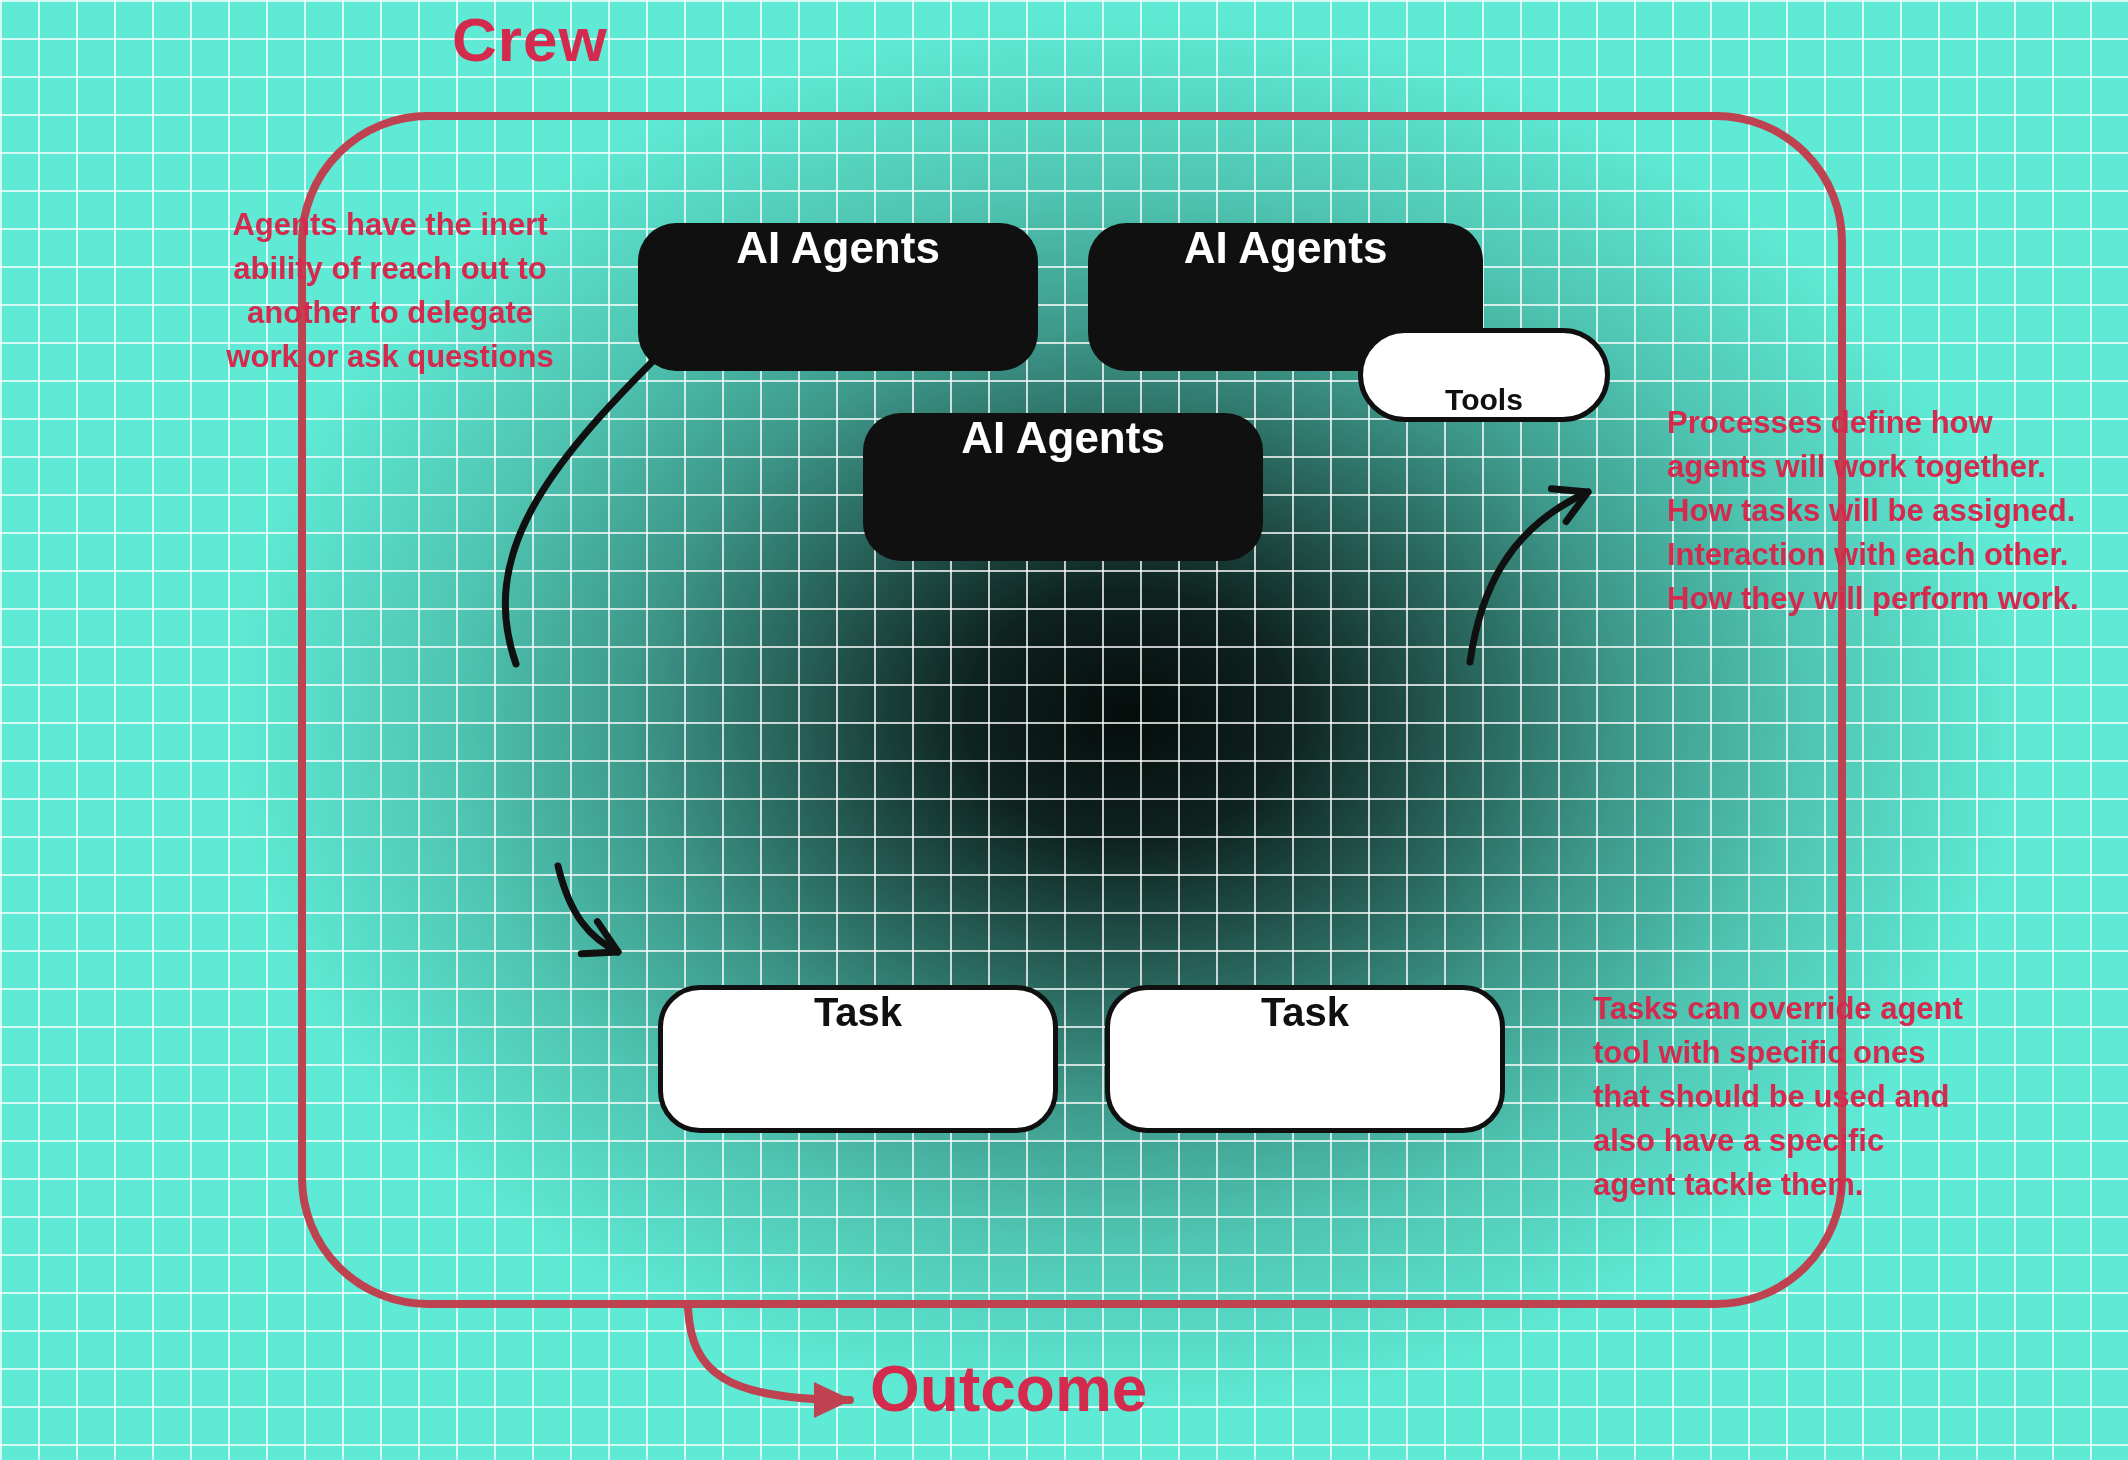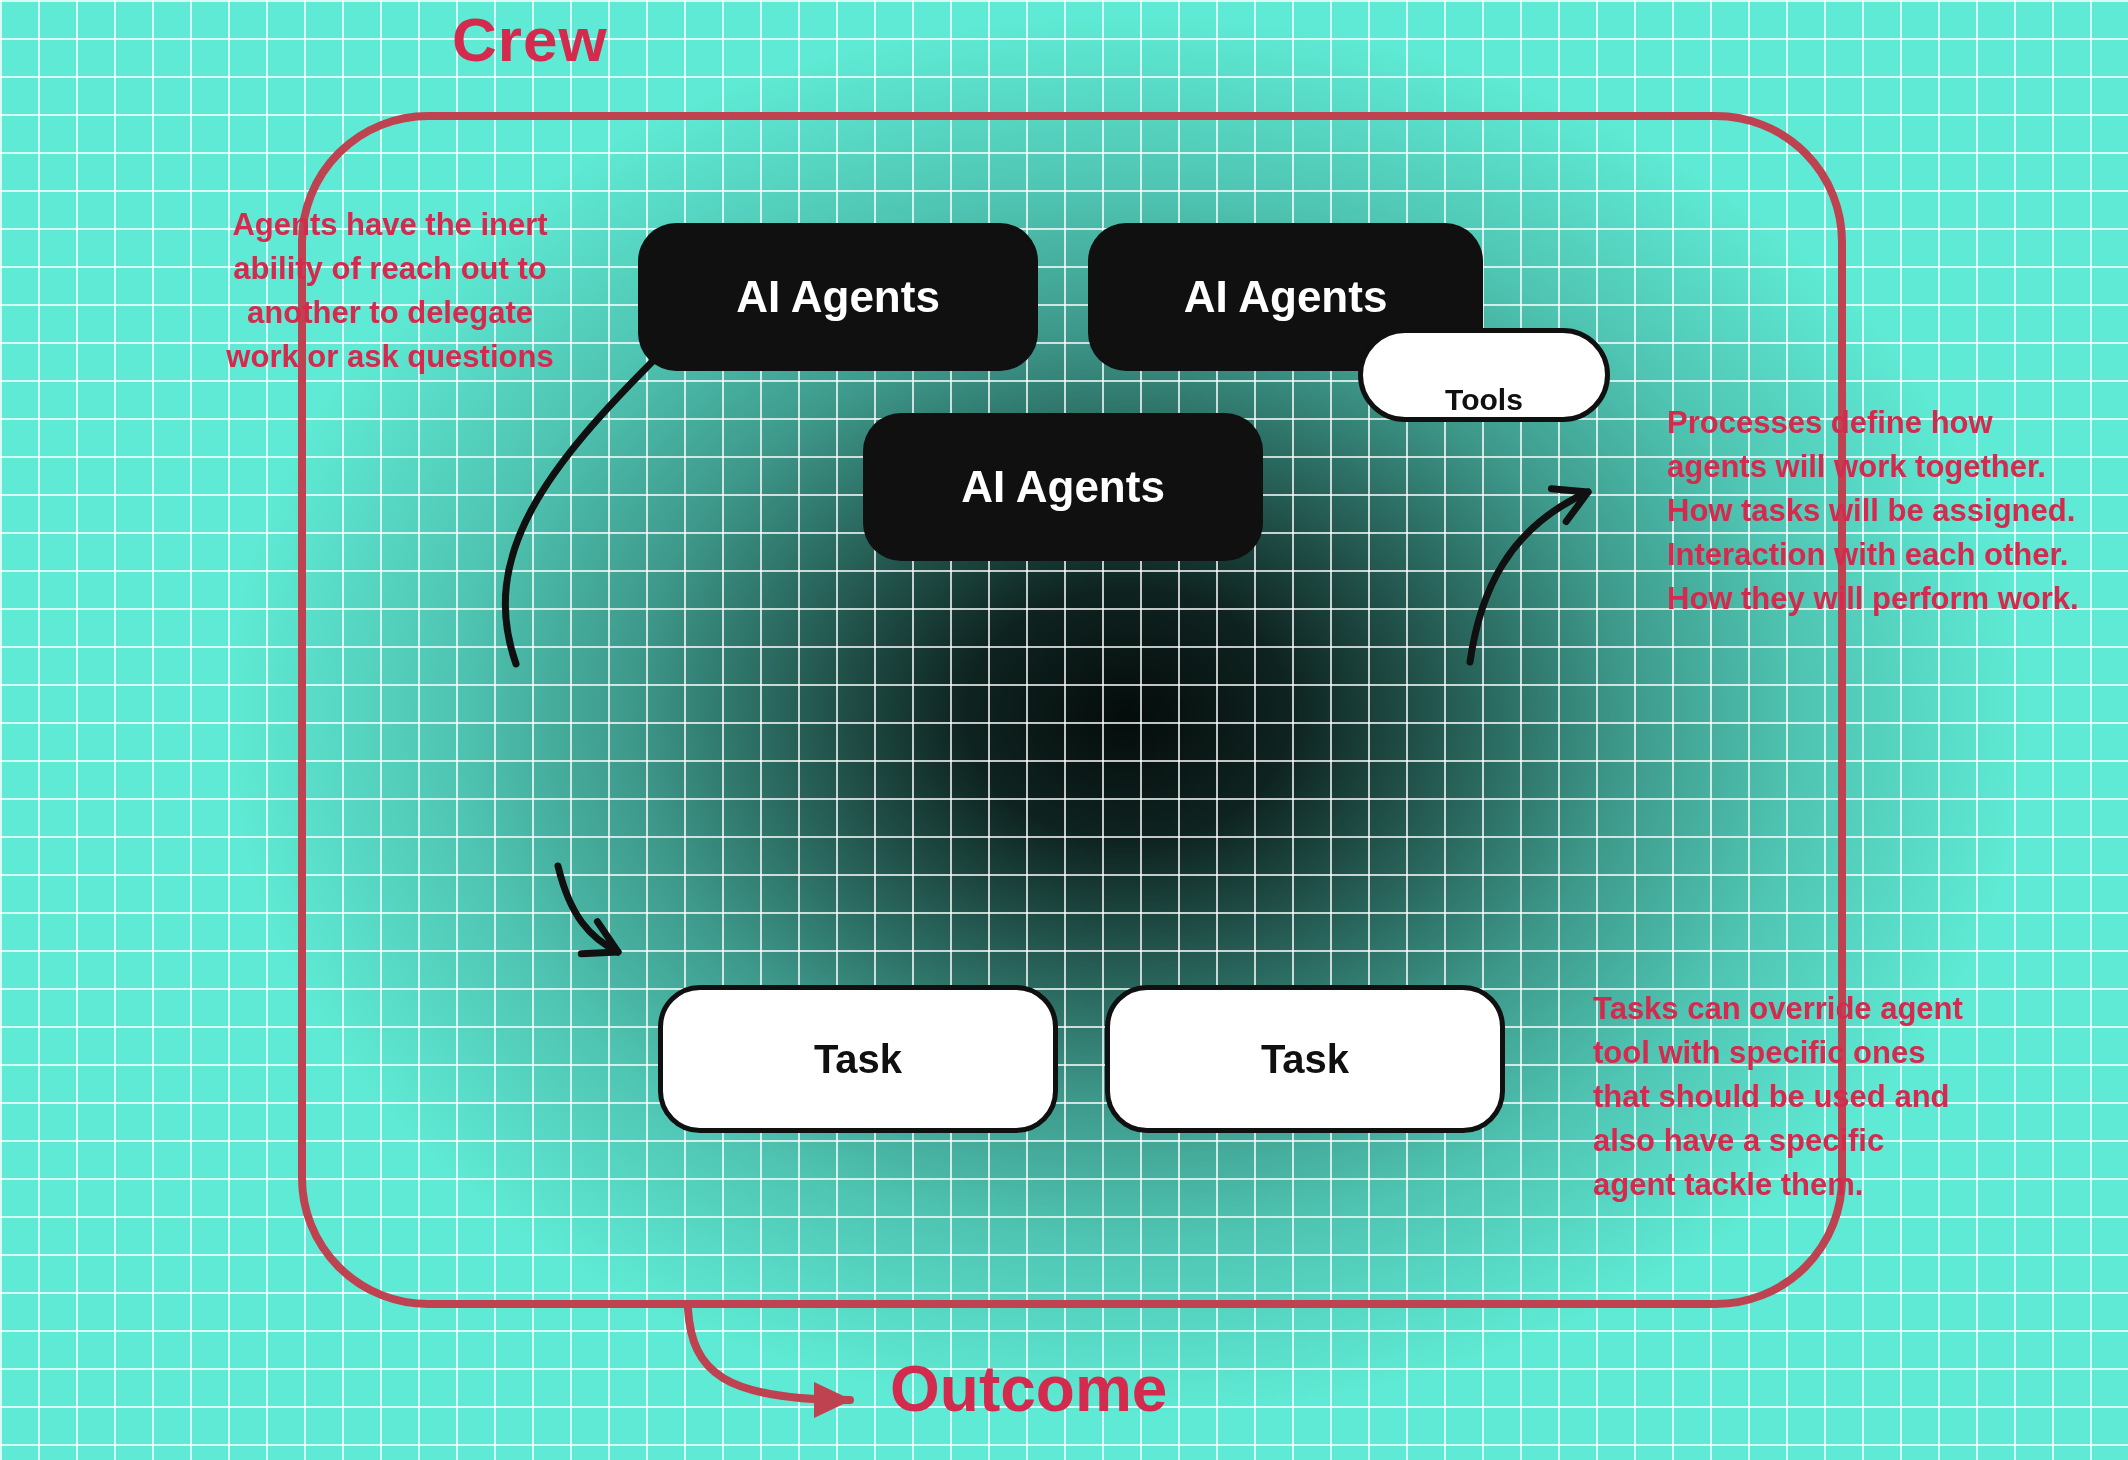--- a/index.html
+++ b/index.html
@@ -49,21 +49,21 @@
     position:absolute;inset:0;z-index:3;
     width:100%;height:100%;
     pointer-events:none;
   }
   .k{fill:none;stroke:var(--ink);stroke-width:7px;stroke-linecap:round;}
   .r{fill:none;stroke:var(--frame);stroke-width:8px;stroke-linecap:round;}
   .ah-k{fill:none;stroke:var(--ink);stroke-width:7px;stroke-linecap:round;stroke-linejoin:round;}
   .ah-r{fill:var(--frame);stroke:none;}
   .box{
     position:absolute;z-index:4;
-    display:flex;align-items:center;justify-content:center;
+    display:flex;align-items:flex-start;justify-content:center;
     box-sizing:border-box;
     border-radius:38px;
   }
   .box.black{
     background:var(--ink);
     color:#fff;
     font-weight:bold;font-size:44px;
   }
   .box.white{
     background:#fff;
@@ -104,21 +104,21 @@
     font-size:31px;font-weight:bold;
     color:var(--accent);
     line-height:1.42;
     white-space:pre-line;
   }
   .note-left{left:160px;top:188px;width:430px;text-align:center;}
   .note-rt{left:1652px;top:386px;width:500px;text-align:left;}
   .note-rb{left:1578px;top:972px;width:480px;text-align:left;}
   .outcome{
     position:absolute;z-index:5;
-    left:890px;top:1352px;
+    left:870px;top:1352px;
     font-size:64px;font-weight:bold;
     color:var(--accent);
   }
 </style>
 </head>
 <body>
 
 <div class="canvas">
 
   <div class="glow"></div>

